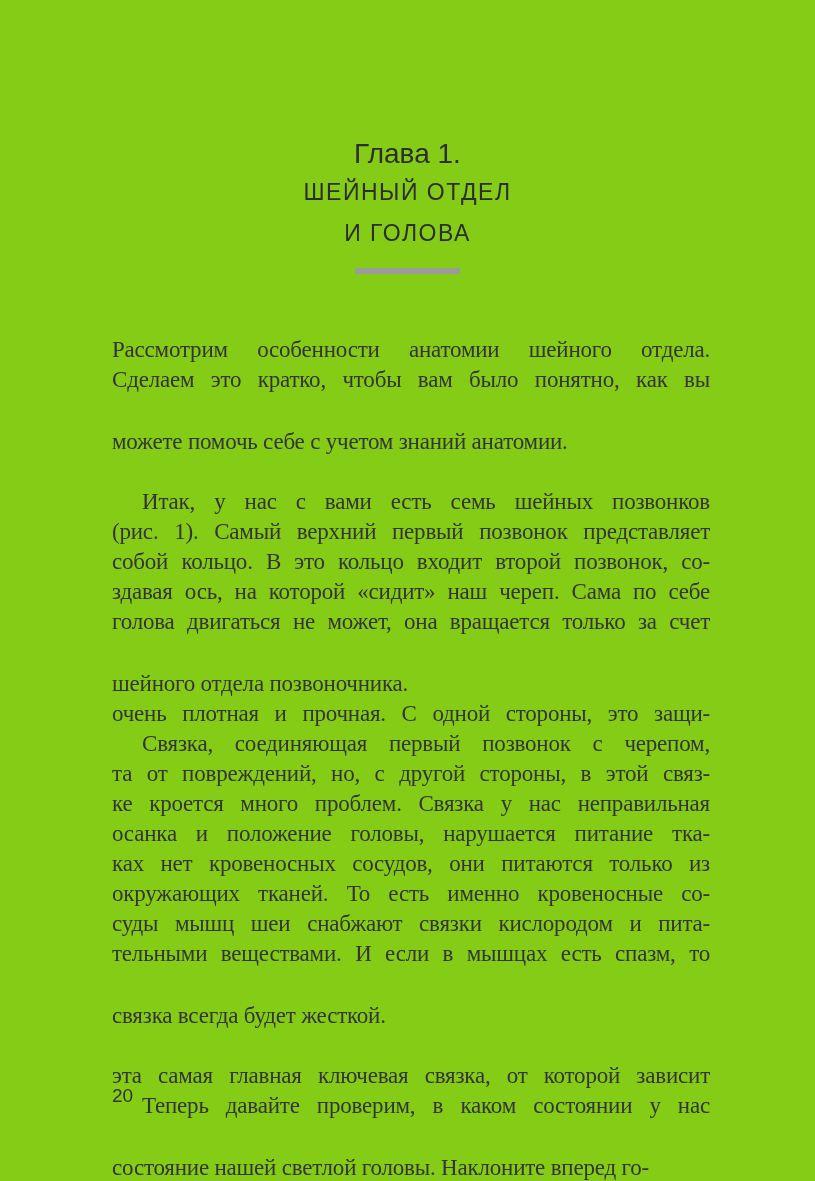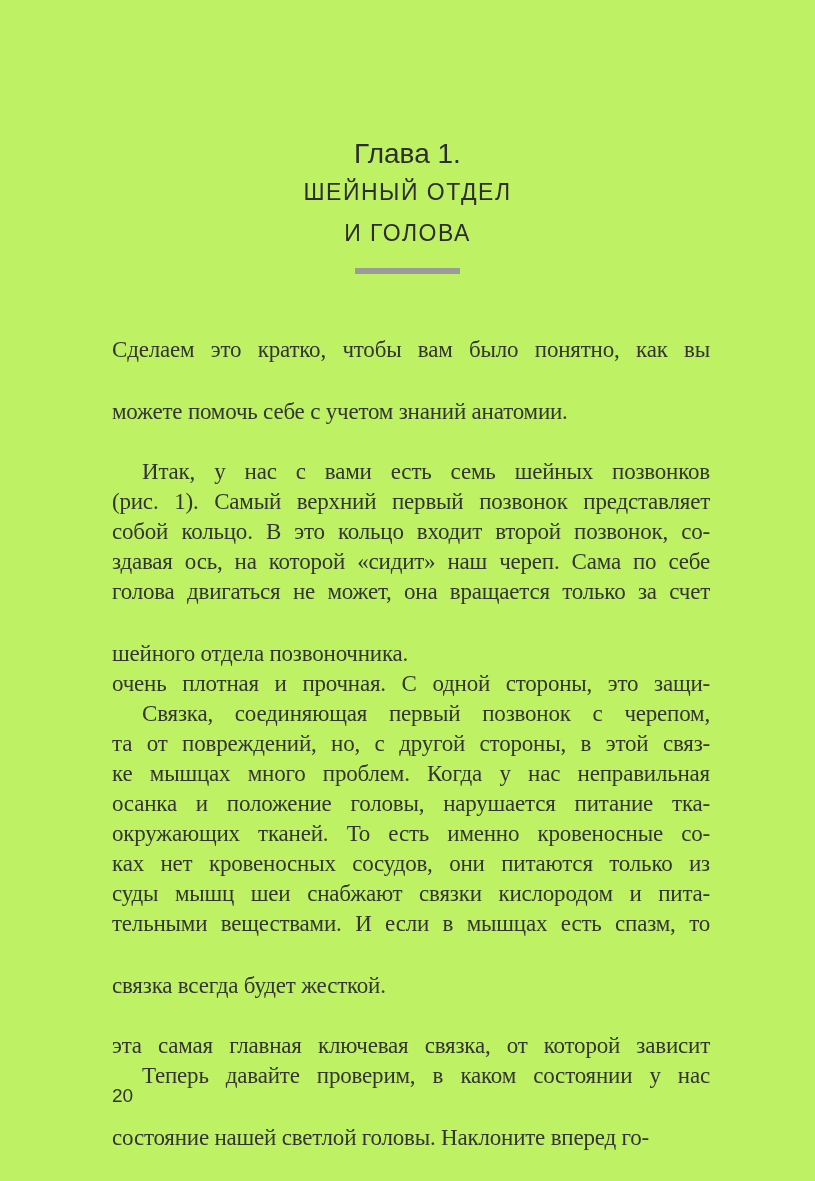--- a/index.html
+++ b/index.html
@@ -1,21 +1,21 @@
 <!DOCTYPE html>
 <html><head>
 <meta charset="utf-8">
 <style>
   html, body { margin: 0; padding: 0; background: #e8e8e8; }
   .page {
     position: relative;
     width: 815px;
     height: 1181px;
     margin: 0 auto;
-    background: #bef264;
+    background: #84cc16;
     overflow: hidden;
   }
   
   .chapter-head {
     position: absolute;
     top: 136px;
     left: 0;
     width: 100%;
     text-align: center;
     font-family: "Liberation Sans", sans-serif;
@@ -78,39 +78,40 @@
   <div class="chapter-head">
     <div class="chapter-kicker">Глава 1.</div>
     <div class="chapter-title-line">ШЕЙНЫЙ ОТДЕЛ</div>
     <div class="chapter-title-line">И ГОЛОВА</div>
     <div class="chapter-divider"></div>
   </div>
 
   <div class="body-text">
 
   <div class="para">
+        <div class="text-line first-line">Рассмотрим особенности анатомии шейного отдела.</div>
         <div class="text-line">Сделаем это кратко, чтобы вам было понятно, как вы</div>
         <div class="text-line last-line">можете помочь себе с учетом знаний анатомии.</div>
       </div>
       <div class="para indented gap-before">
         <div class="text-line first-line">Итак, у нас с вами есть семь шейных позвонков</div>
         <div class="text-line">(рис. 1). Самый верхний первый позвонок представляет</div>
         <div class="text-line">собой кольцо. В это кольцо входит второй позвонок, со-</div>
         <div class="text-line">здавая ось, на которой «сидит» наш череп. Сама по себе</div>
         <div class="text-line">голова двигаться не может, она вращается только за счет</div>
         <div class="text-line last-line">шейного отдела позвоночника.</div>
       </div>
       <div class="para indented">
         <div class="text-line">очень плотная и прочная. С одной стороны, это защи-</div>
         <div class="text-line first-line">Связка, соединяющая первый позвонок с черепом,</div>
         <div class="text-line">та от повреждений, но, с другой стороны, в этой связ-</div>
-        <div class="text-line">ке мышцах много проблем. Когда у нас неправильная</div>
+        <div class="text-line">ке кроется много проблем. Связка у нас неправильная</div>
         <div class="text-line">осанка и положение головы, нарушается питание тка-</div>
+        <div class="text-line">ках нет кровеносных сосудов, они питаются только из</div>
         <div class="text-line">окружающих тканей. То есть именно кровеносные со-</div>
-        <div class="text-line">ках нет кровеносных сосудов, они питаются только из</div>
         <div class="text-line">суды мышц шеи снабжают связки кислородом и пита-</div>
         <div class="text-line">тельными веществами. И если в мышцах есть спазм, то</div>
         <div class="text-line last-line">связка всегда будет жесткой.</div>
       </div>
       <div class="para indented gap-before">
         <div class="text-line">эта самая главная ключевая связка, от которой зависит</div>
         <div class="text-line first-line">Теперь давайте проверим, в каком состоянии у нас</div>
         <div class="text-line last-line">состояние нашей светлой головы. Наклоните вперед го-</div>
       </div>
     </div>

